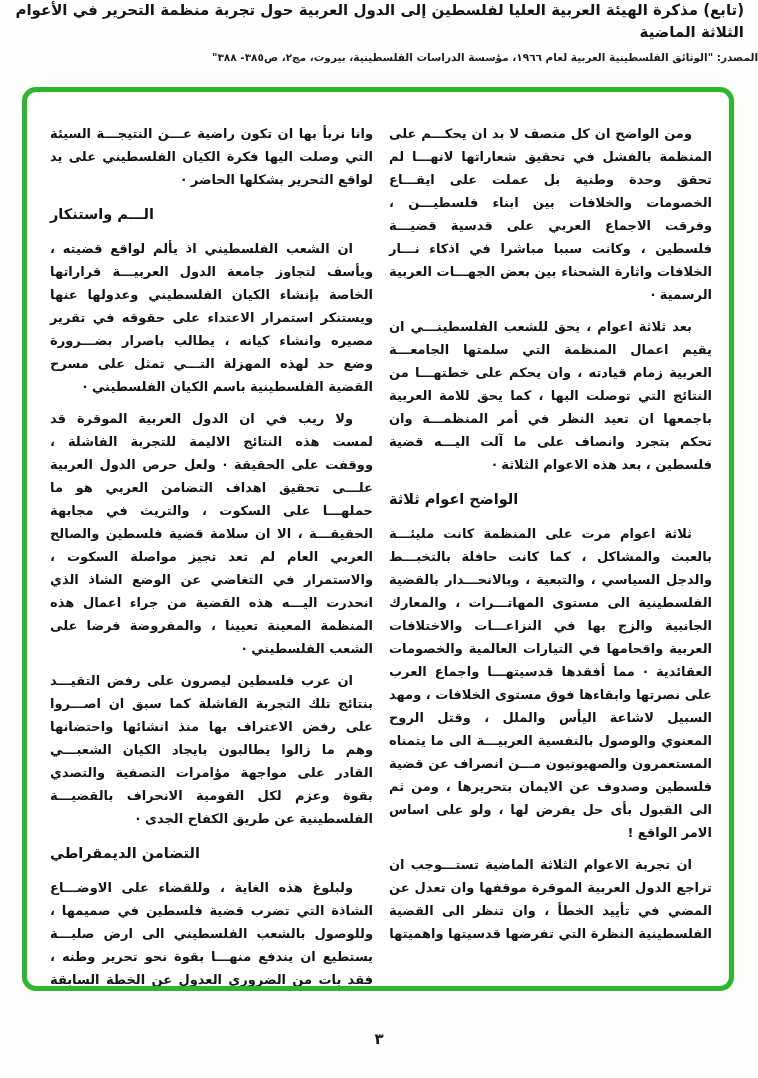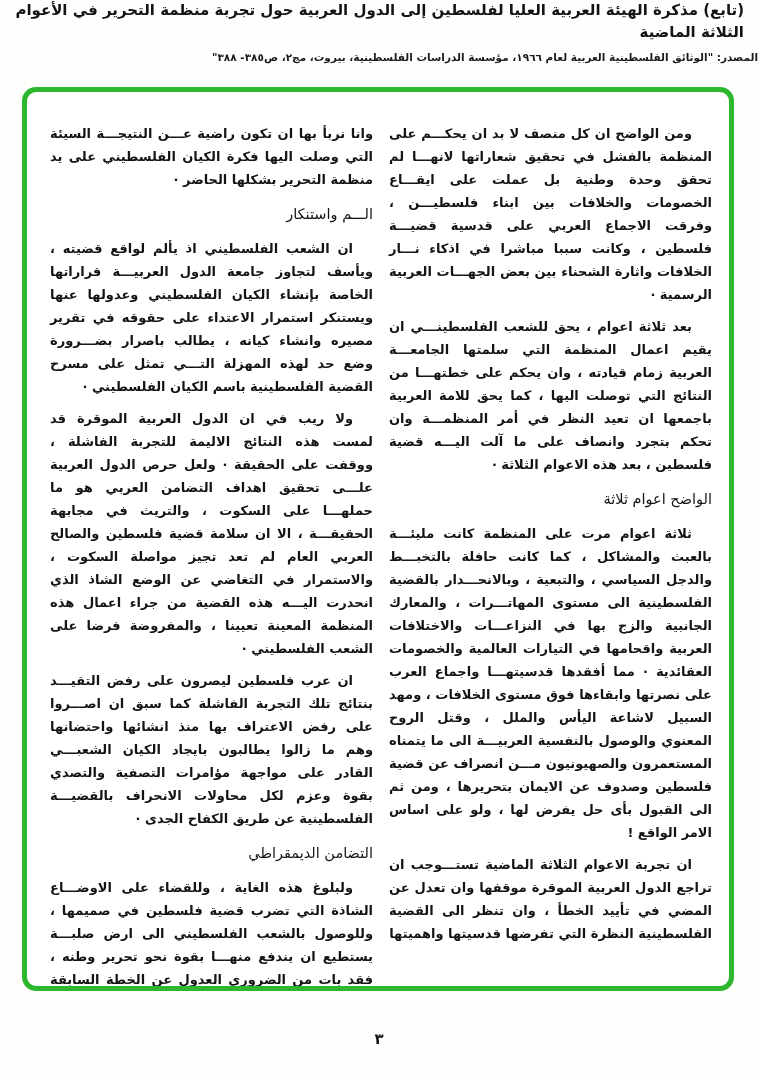--- a/index.html
+++ b/index.html
@@ -41,21 +41,21 @@
   }
   .col{
     flex:1 1 0;
     font-size:13px; font-weight:bold;
     line-height:23px;
     text-align:justify;
   }
   .col-para{ margin:0 0 9px 0; text-indent:20px; }
   .col-para.no-indent{ text-indent:0; }
   .col-heading{
-    text-align:right; font-size:14.5px; font-weight:normal;
+    text-align:left; font-size:14.5px; font-weight:bold;
     margin:12px 0 11px 0;
   }
   
   .page-num{
     position:absolute; bottom:30px; left:0; right:0;
     text-align:center; font-size:15px; font-weight:bold;
   }
 </style>
 </head>
 <body>
@@ -70,25 +70,25 @@
   <div class="content-frame" style="border-color: rgb(44, 183, 44);">
     <div class="columns">
       <section class="col" id="col-right">
           <p class="col-para">ومن الواضح ان كل منصف لا بد ان يحكـــم على المنظمة بالفشل في تحقيق شعاراتها لانهـــا لم تحقق وحدة وطنية بل عملت على ايقـــاع الخصومات والخلافات بين ابناء فلسطيـــن ، وفرقت الاجماع العربي على قدسية قضيـــة فلسطين ، وكانت سببا مباشرا في اذكاء نـــار الخلافات واثارة الشحناء بين بعض الجهـــات العربية الرسمية ·</p>
           <p class="col-para">بعد ثلاثة اعوام ، يحق للشعب الفلسطينـــي ان يقيم اعمال المنظمة التي سلمتها الجامعـــة العربية زمام قيادته ، وان يحكم على خطتهـــا من النتائج التي توصلت اليها ، كما يحق للامة العربية باجمعها ان تعيد النظر في أمر المنظمـــة وان تحكم بتجرد وانصاف على ما آلت اليـــه قضية فلسطين ، بعد هذه الاعوام الثلاثة ·</p>
           <h3 class="col-heading">الواضح اعوام ثلاثة</h3>
           <p class="col-para">ثلاثة اعوام مرت على المنظمة كانت مليئـــة بالعبث والمشاكل ، كما كانت حافلة بالتخبـــط والدجل السياسي ، والتبعية ، وبالانحـــدار بالقضية الفلسطينية الى مستوى المهاتـــرات ، والمعارك الجانبية والزج بها في النزاعـــات والاختلافات العربية واقحامها في التيارات العالمية والخصومات العقائدية · مما أفقدها قدسيتهـــا واجماع العرب على نصرتها وابقاءها فوق مستوى الخلافات ، ومهد السبيل لاشاعة اليأس والملل ، وقتل الروح المعنوي والوصول بالنفسية العربيـــة الى ما يتمناه المستعمرون والصهيونيون مـــن انصراف عن قضية فلسطين وصدوف عن الايمان بتحريرها ، ومن ثم الى القبول بأى حل يفرض لها ، ولو على اساس الامر الواقع !</p>
           <p class="col-para">ان تجربة الاعوام الثلاثة الماضية تستـــوجب ان تراجع الدول العربية الموقرة موقفها وان تعدل عن المضي في تأييد الخطأ ، وان تنظر الى القضية الفلسطينية النظرة التي تفرضها قدسيتها واهميتها</p>
         </section>
       <section class="col" id="col-left">
-          <p class="col-para no-indent">وانا نربأ بها ان تكون راضية عـــن النتيجـــة السيئة التي وصلت اليها فكرة الكيان الفلسطيني على يد منظمة التحرير بشكلها الحاضر ·</p>
+          <p class="col-para no-indent">وانا نربأ بها ان تكون راضية عـــن النتيجـــة السيئة التي وصلت اليها فكرة الكيان الفلسطيني على يد لواقع التحرير بشكلها الحاضر ·</p>
           <h3 class="col-heading">الـــم واستنكار</h3>
           <p class="col-para">ان الشعب الفلسطيني اذ يألم لواقع قضيته ، ويأسف لتجاوز جامعة الدول العربيـــة قراراتها الخاصة بإنشاء الكيان الفلسطيني وعدولها عنها ويستنكر استمرار الاعتداء على حقوقه في تقرير مصيره وانشاء كيانه ، يطالب باصرار بضـــرورة وضع حد لهذه المهزلة التـــي تمثل على مسرح القضية الفلسطينية باسم الكيان الفلسطيني ·</p>
           <p class="col-para">ولا ريب في ان الدول العربية الموقرة قد لمست هذه النتائج الاليمة للتجربة الفاشلة ، ووقفت على الحقيقة · ولعل حرص الدول العربية علـــى تحقيق اهداف التضامن العربي هو ما حملهـــا على السكوت ، والتريث في مجابهة الحقيقـــة ، الا ان سلامة قضية فلسطين والصالح العربي العام لم تعد تجيز مواصلة السكوت ، والاستمرار في التغاضي عن الوضع الشاذ الذي انحدرت اليـــه هذه القضية من جراء اعمال هذه المنظمة المعينة تعيينا ، والمفروضة فرضا على الشعب الفلسطيني ·</p>
-          <p class="col-para">ان عرب فلسطين ليصرون على رفض التقيـــد بنتائج تلك التجربة الفاشلة كما سبق ان اصـــروا على رفض الاعتراف بها منذ انشائها واحتضانها وهم ما زالوا يطالبون بايجاد الكيان الشعبـــي القادر على مواجهة مؤامرات التصفية والتصدي بقوة وعزم لكل محاولات الانحراف بالقضيـــة الفلسطينية عن طريق الكفاح الجدى ·</p>
+          <p class="col-para">ان عرب فلسطين ليصرون على رفض التقيـــد بنتائج تلك التجربة الفاشلة كما سبق ان اصـــروا على رفض الاعتراف بها منذ انشائها واحتضانها وهم ما زالوا يطالبون بايجاد الكيان الشعبـــي القادر على مواجهة مؤامرات التصفية والتصدي بقوة وعزم لكل القومية الانحراف بالقضيـــة الفلسطينية عن طريق الكفاح الجدى ·</p>
           <h3 class="col-heading">التضامن الديمقراطي</h3>
           <p class="col-para">ولبلوغ هذه الغاية ، وللقضاء على الاوضـــاع الشاذة التي تضرب قضية فلسطين في صميمها ، وللوصول بالشعب الفلسطيني الى ارض صلبـــة يستطيع ان يندفع منهـــا بقوة نحو تحرير وطنه ، فقد بات من الضروري العدول عن الخطة السابقة والعمل على تحقيق رغبته ومطالبه التي كررها في برقياته ومذكراته والتي تنسجم مع مقـــررات مجلس الجامعة العربية نفسه في دورته الاربعين</p>
         </section>
     </div>
   </div>
 
   <footer>
     <div class="page-num">٣</div>
   </footer>
 

